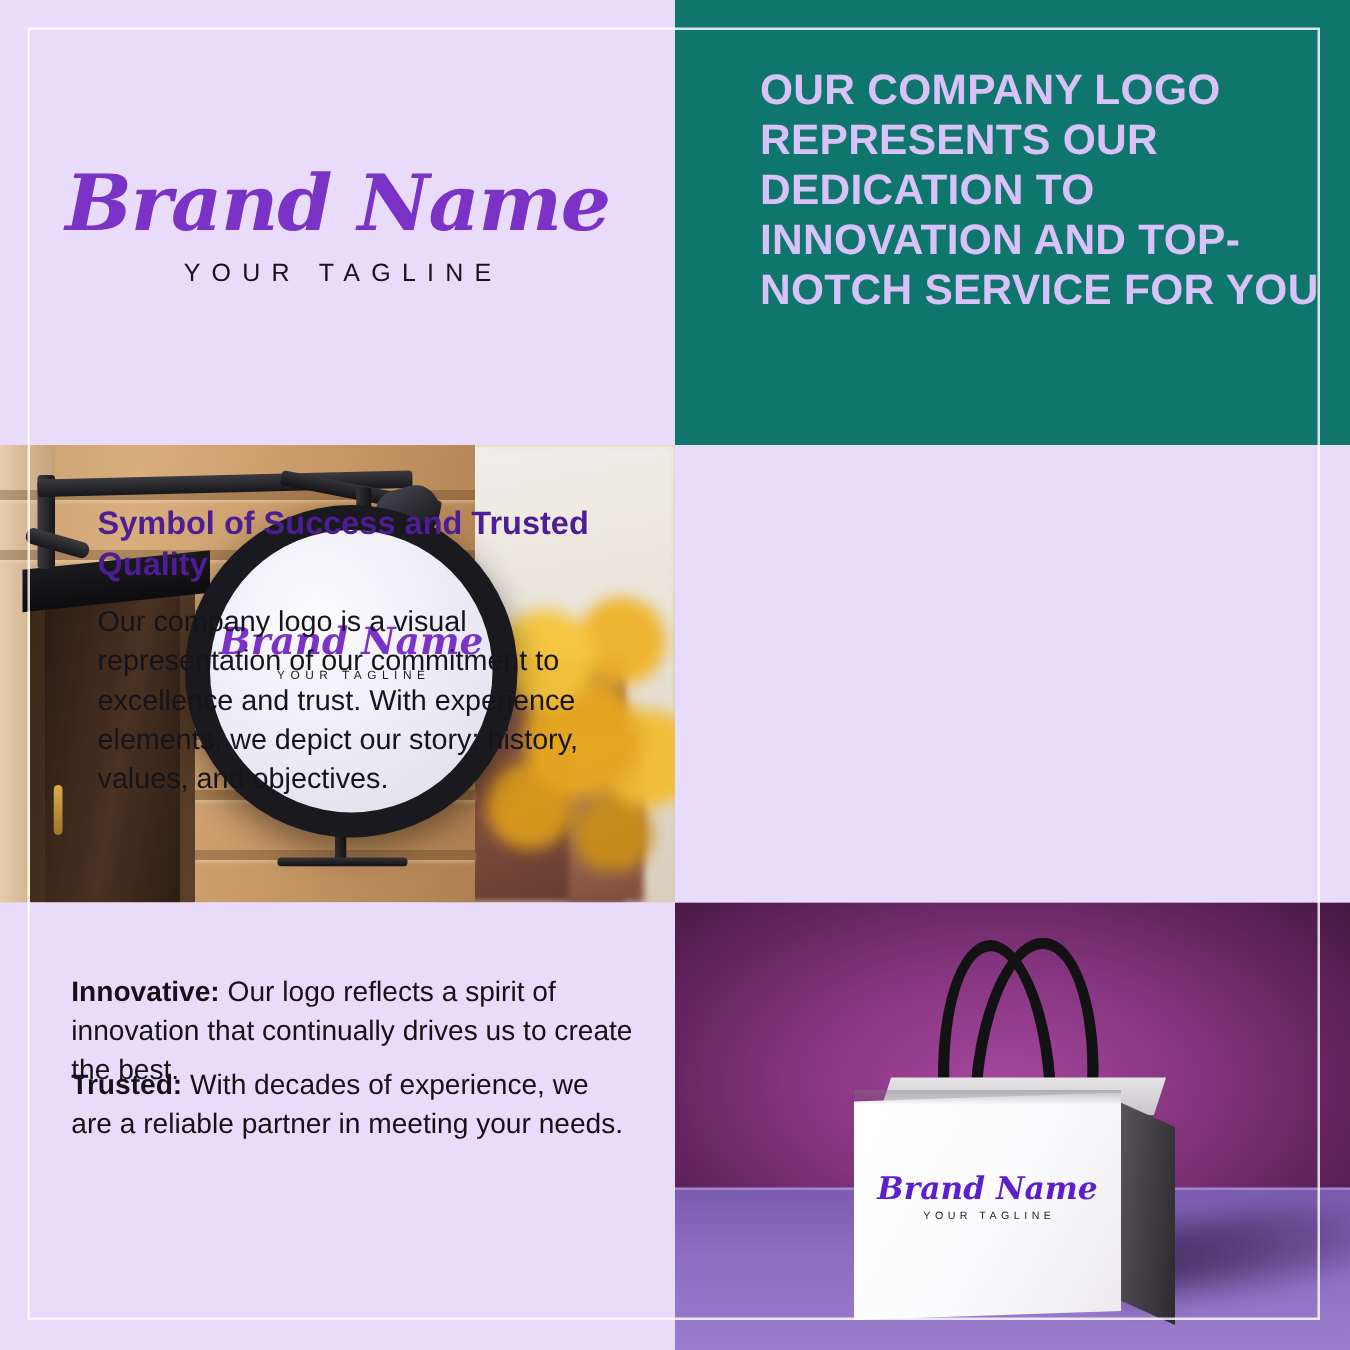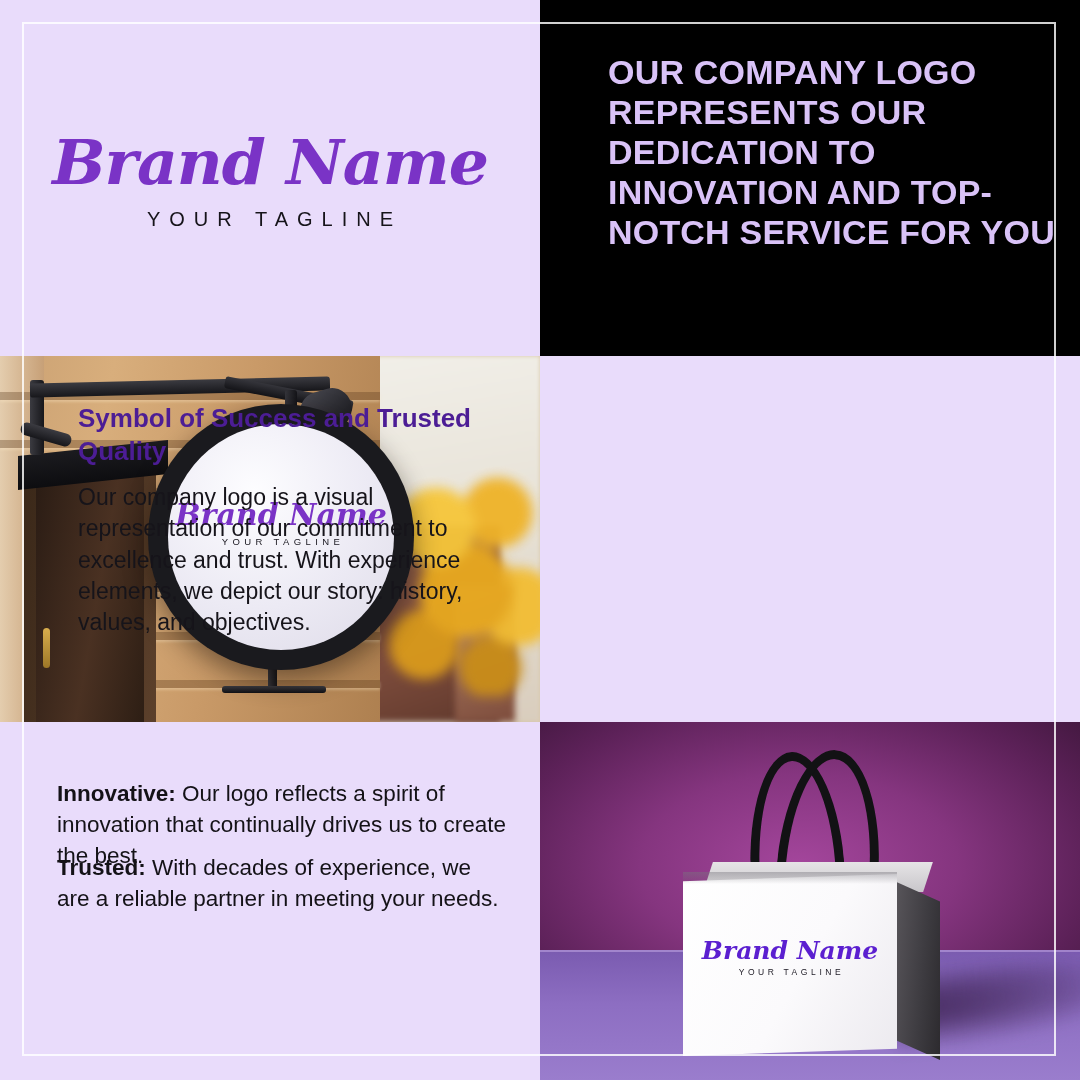--- a/index.html
+++ b/index.html
@@ -7,21 +7,21 @@
     width:1080px;height:1080px;overflow:hidden;
     background:#ece0fb;
     font-family:"Liberation Sans", sans-serif;
     -webkit-font-smoothing:antialiased;
   }
   .poster{position:relative;width:1080px;height:1080px;overflow:hidden;background:#ece0fb;}
 
   
   .q{position:absolute;overflow:hidden;}
   .q-tl{left:0;top:0;width:540px;height:356px;background:#e9dcfb;}
-  .q-tr{left:540px;top:0;width:540px;height:356px;background:#000000;}
+  .q-tr{left:540px;top:0;width:540px;height:356px;background:#0f766e;}
   .q-ml{left:0;top:356px;width:540px;height:366px;}
   .q-mr{left:540px;top:356px;width:540px;height:366px;background:#e9dcfb;}
   .q-bl{left:0;top:722px;width:540px;height:358px;background:#e9dcfb;}
   .q-br{left:540px;top:722px;width:540px;height:358px;}
 
   
   .frame{
     position:absolute;left:22px;top:22px;width:1034px;height:1034px;
     border:2px solid rgba(255,255,255,.82);
     box-sizing:border-box;pointer-events:none;z-index:40;

